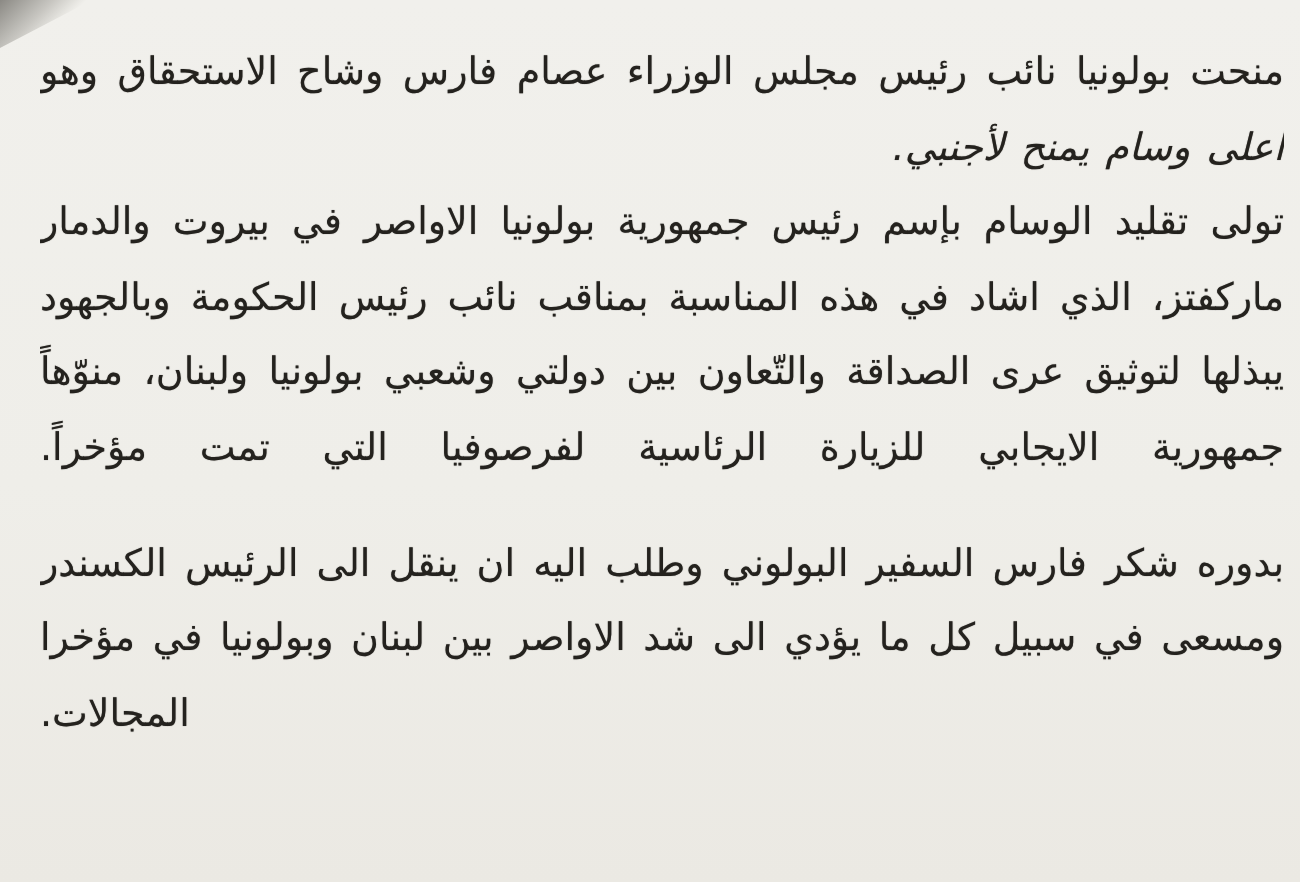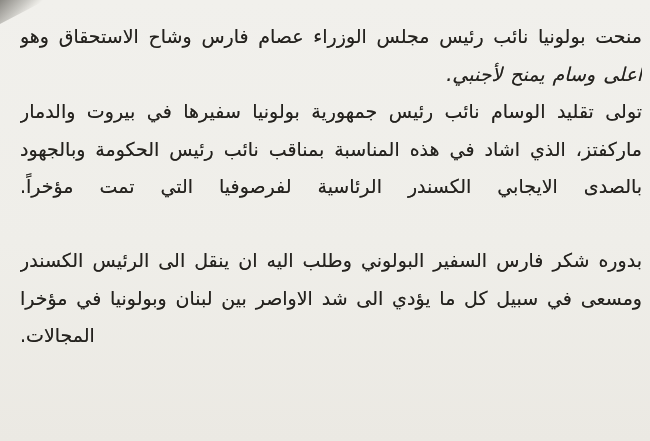--- a/index.html
+++ b/index.html
@@ -41,21 +41,21 @@
     right: 8px;
     direction: rtl;
     color: #24221e;
     font-size: 19px;
     text-shadow: 0 0 0.5px rgba(30, 28, 24, 0.55);
   }
   .para {
     margin: 0;
   }
   .para-gap {
-    margin-top: 36px;
+    margin-top: 20px;
   }
   .line {
     height: 37.6px;
     line-height: 37.6px;
     white-space: normal;
     overflow: hidden;
     text-align: justify;
     text-align-last: justify;
     word-spacing: 1px;
   }
@@ -78,23 +78,24 @@
   <div class="corner-smudge"></div>
 
   <div class="doc" dir="rtl">
 
     <div class="para">
       <div class="line justify">منحت بولونيا نائب رئيس مجلس الوزراء عصام فارس وشاح الاستحقاق وهو</div>
       <div class="line end-right">اعلى وسام يمنح لأجنبي.</div>
     </div>
 
     <div class="para">
-      <div class="line justify">تولى تقليد الوسام نائب رئيس جمهورية بولونيا سفيرها في بيروت والدمار</div>
+      <div class="line justify">تولى تقليد الوسام بإسم رئيس جمهورية بولونيا الاواصر في بيروت والدمار</div>
       <div class="line justify">ماركفتز، الذي اشاد في هذه المناسبة بمناقب نائب رئيس الحكومة وبالجهود التي</div>
-      <div class="line justify">بالصدى الايجابي الكسندر الرئاسية لفرصوفيا التي تمت مؤخراً.</div>
+      <div class="line justify">يبذلها لتوثيق عرى الصداقة والتّعاون بين دولتي وشعبي بولونيا ولبنان، منوّهاً</div>
+      <div class="line justify">جمهورية الايجابي للزيارة الرئاسية لفرصوفيا التي تمت مؤخراً.</div>
     </div>
 
     <div class="para para-gap">
       <div class="line justify">بدوره شكر فارس السفير البولوني وطلب اليه ان ينقل الى الرئيس الكسندر</div>
       <div class="line justify">ومسعى في سبيل كل ما يؤدي الى شد الاواصر بين لبنان وبولونيا في مؤخرا</div>
       <div class="line end-left">المجالات.</div>
     </div>
 
   </div>
 </div>

